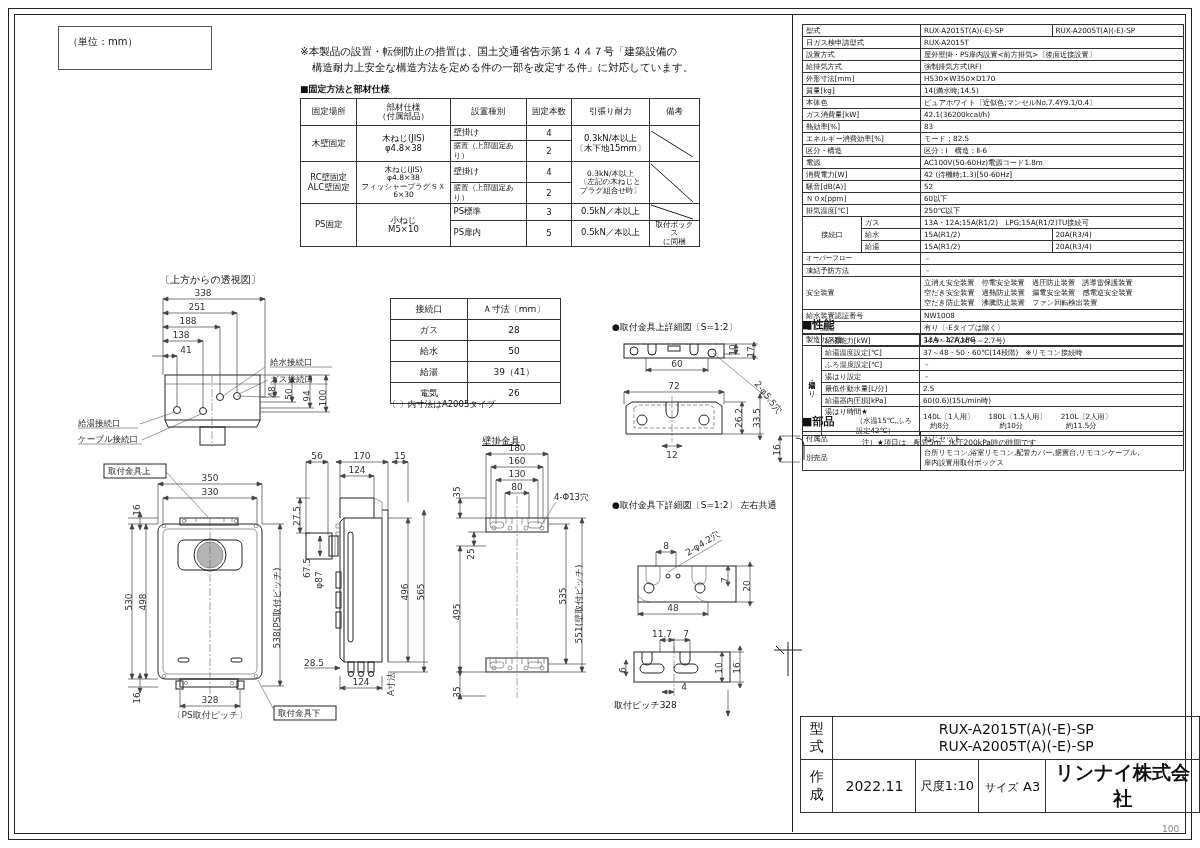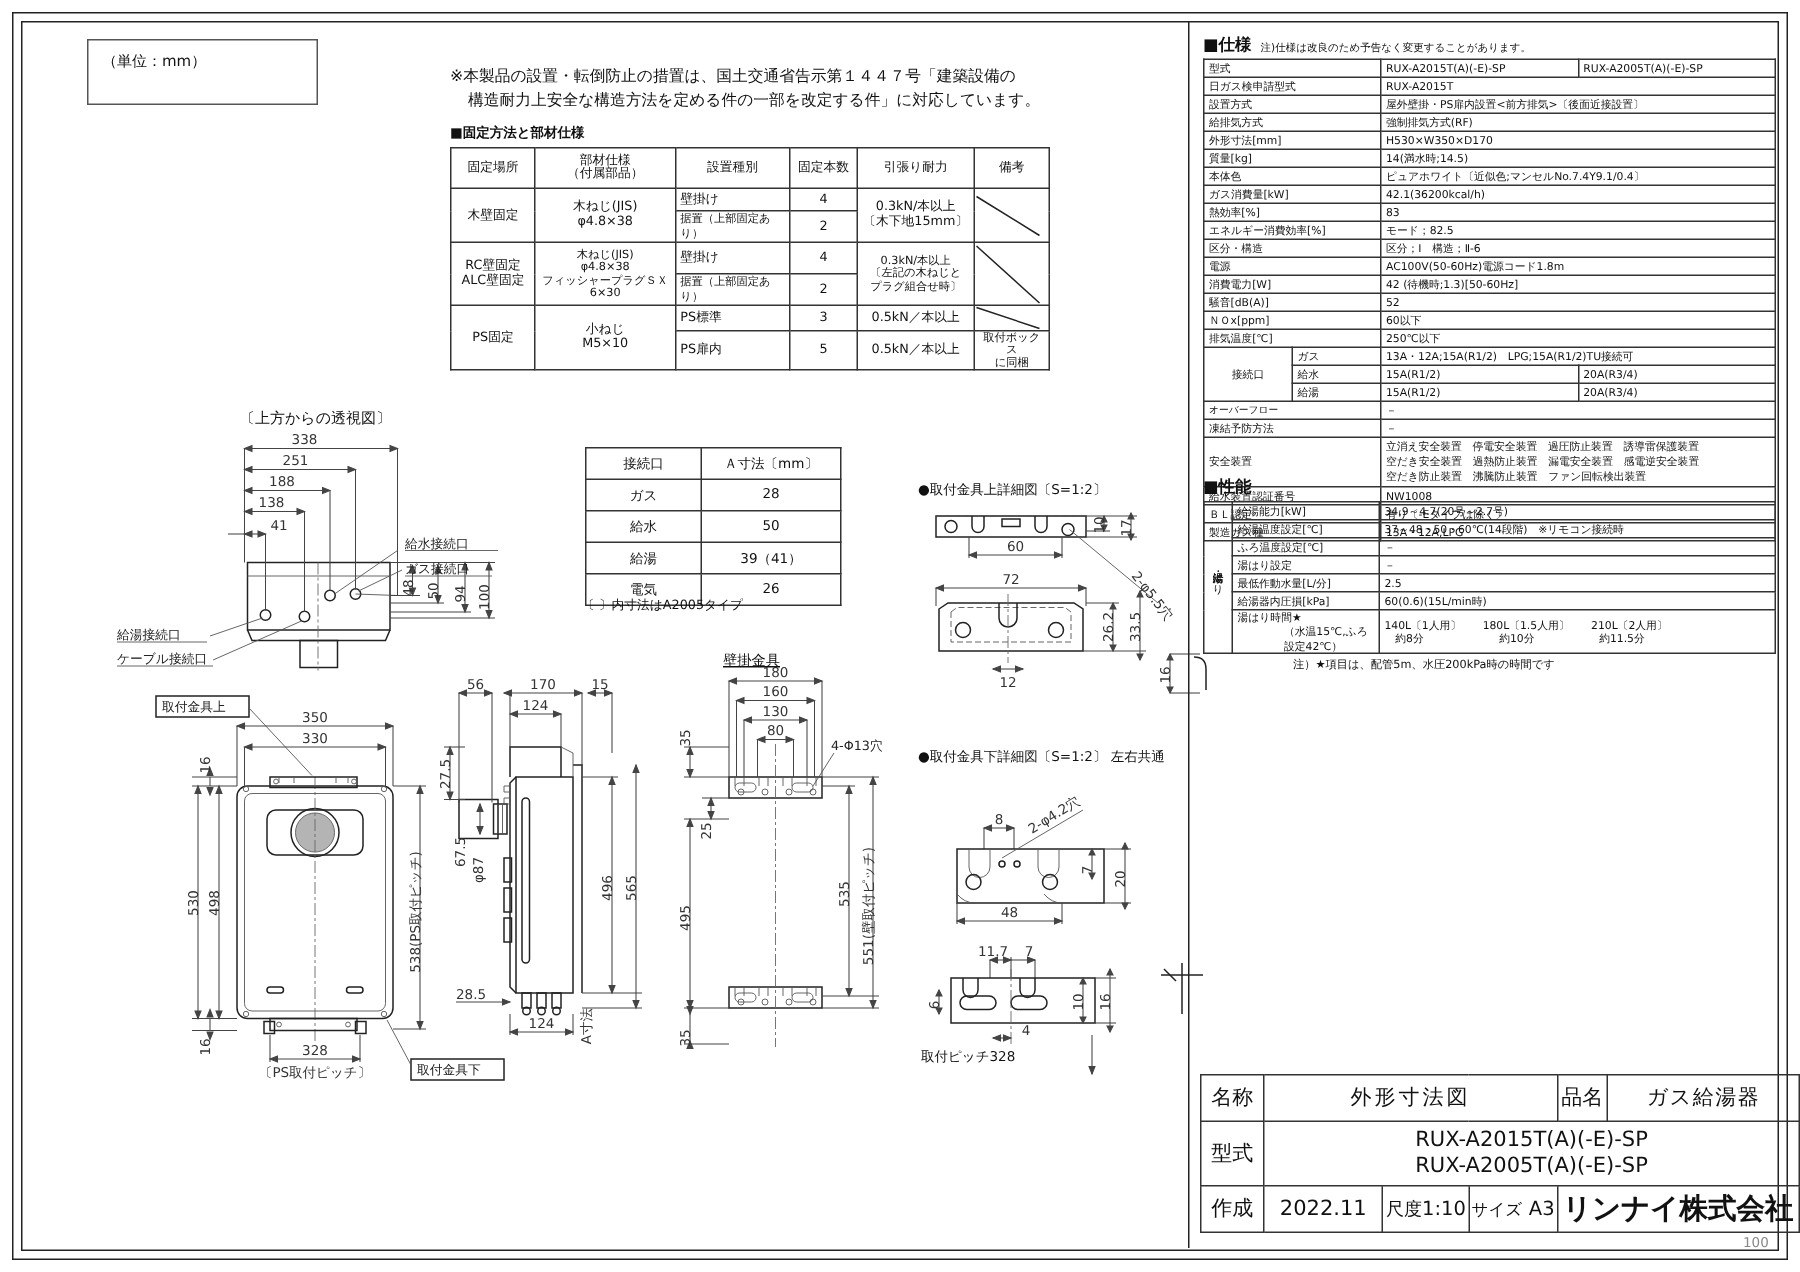--- a/index.html
+++ b/index.html
@@ -693,24 +693,20 @@
       </g>
       <text class="dimtxt" x="116" y="160" transform="rotate(-90 116 160)" text-anchor="middle">535</text>
       <text class="dimtxt" x="132" y="168" transform="rotate(-90 132 168)" text-anchor="middle">551(壁取付ピッチ)</text>
     </svg>
   </div>
 
 
   <div class="abs" style="left:792px;top:14px;width:1px;height:818px;background:#222;"></div>
 
   <div class="abs" style="left:802px;top:22px;width:382px;">
-    <div style="display:flex;align-items:flex-end;gap:6px;">
-      <span class="jp sec-h" style="font-size:11px;">■仕様</span>
-      <span class="jp" style="font-size:7px;">注)仕様は改良のため予告なく変更することがあります。</span>
-    </div>
     <table class="g jp" style="font-size:7.2px;width:382px;margin-top:2px;table-layout:fixed;">
       <tbody>
           <tr>
         <td colspan="2" class="lft" style="width:112px;height:11px;">型式</td>
         <td colspan="2" class="lft">RUX-A2015T(A)(-E)-SP</td>
         <td colspan="2" class="lft">RUX-A2005T(A)(-E)-SP</td>
       </tr>
       <tr>
             <td colspan="2" class="lft" style="height:11px;">日ガス検申請型式</td>
             <td colspan="4" class="lft">RUX-A2015T</td>
@@ -858,30 +854,42 @@
         <td class="lft" style="line-height:1.3;">
           <span style="display:block;">140L〔1人用〕　　180L〔1.5人用〕　　210L〔2人用〕</span>
           <span style="display:block;">　約8分　　　　　　　約10分　　　　　　約11.5分</span>
         </td>
       </tr>
     </tbody>
       </table>
     <div class="jp" style="font-size:7.5px;margin-top:2px;margin-left:60px;">注）★項目は、配管5m、水圧200kPa時の時間です</div>
   </div>
 
+  <div class="abs" style="left:802px;top:414px;width:382px;">
+    <div class="jp sec-h" style="font-size:11px;">■部品</div>
+    <table class="g jp" style="font-size:7.2px;width:382px;margin-top:2px;table-layout:fixed;">
+      <tbody>
+          <tr>
+        <td class="lft" style="width:112px;height:13px;">付属品</td>
+        <td class="lft">ねじセット</td>
+      </tr>
+      <tr>
+        <td class="lft" style="height:24px;">別売品</td>
+        <td class="lft" style="line-height:1.4;">
+          <span style="display:block;">台所リモコン,浴室リモコン,配管カバー,据置台,リモコンケーブル,</span>
+          <span style="display:block;">扉内設置用取付ボックス</span>
+        </td>
+      </tr>
+    </tbody>
+      </table>
+  </div>
 
   <div class="abs" style="left:800px;top:716px;">
     <table class="g jp" style="font-size:14px;table-layout:fixed;">
       <tbody>
-          <tr>
-        <td style="width:42px;height:30px;">名称</td>
-        <td colspan="3" style="width:160px;letter-spacing:2px;">外形寸法図</td>
-        <td style="width:32px;">品名</td>
-        <td style="width:146px;letter-spacing:1px;">ガス給湯器</td>
-      </tr>
       <tr>
         <td style="height:42px;">型式</td>
         <td colspan="5" style="line-height:1.25;">
           <span style="display:block;">RUX-A2015T(A)(-E)-SP</span>
           <span style="display:block;">RUX-A2005T(A)(-E)-SP</span>
         </td>
       </tr>
       <tr>
         <td style="height:30px;">作成</td>
         <td style="width:78px;">2022.11</td>

